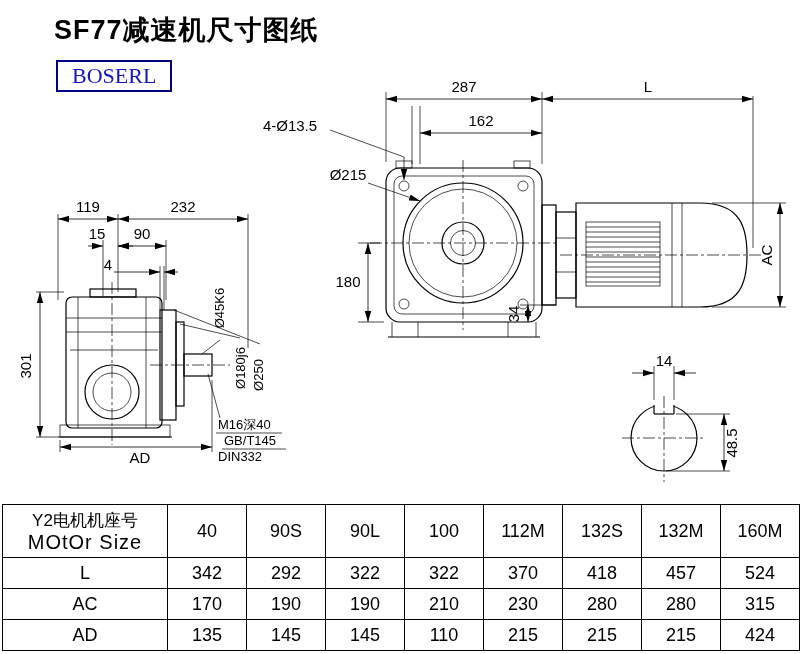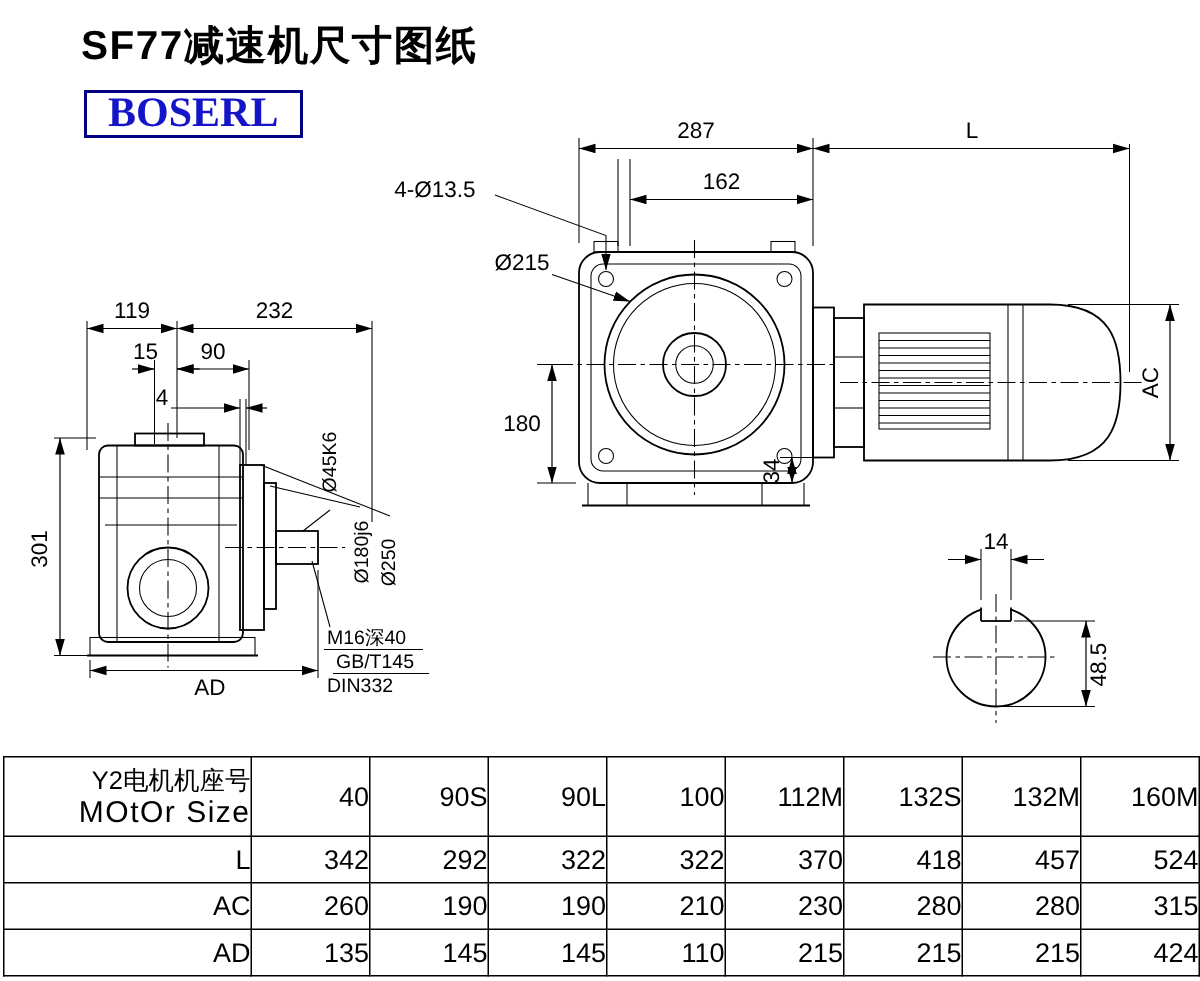--- a/index.html
+++ b/index.html
@@ -1,30 +1,30 @@
 <!DOCTYPE html>
 <html><head>
 <meta charset="utf-8">
 <style>
   html,body{margin:0;padding:0;background:#fff;}
   .page{position:relative;width:800px;height:654px;background:#fff;overflow:hidden;
         font-family:"Liberation Sans",sans-serif;color:#000;padding-left:20px;}
   .title{position:absolute;left:54px;top:12px;font-size:27px;font-weight:bold;letter-spacing:1px;}
   .logo{position:absolute;left:56px;top:60px;border:2px solid #000080;color:#1515c8;
-        font-family:"Liberation Serif",serif;font-weight:bold;font-size:28px;
+        font-family:"Liberation Serif",serif;font-weight:normal;font-size:22px;
         padding:1px 14px;line-height:26px;background:#fff;}
   svg.drawing{position:absolute;left:0;top:0;}
   .ol{fill:none;stroke:#000;stroke-width:1.2;}
   .tl{fill:none;stroke:#000;stroke-width:0.7;}
   .cl{fill:none;stroke:#000;stroke-width:0.7;stroke-dasharray:12 3 3 3;}
   .dim{fill:none;stroke:#000;stroke-width:0.8;}
   text.d{font-family:"Liberation Sans",sans-serif;font-size:15px;fill:#000;}
   text.s{font-family:"Liberation Sans",sans-serif;font-size:13px;fill:#000;}
   .dim-table{position:absolute;left:2px;top:504px;width:796px;border-collapse:collapse;table-layout:fixed;}
-  .dim-table th,.dim-table td{border:1px solid #000;text-align:right;vertical-align:middle;
+  .dim-table th,.dim-table td{border:1px solid #000;text-align:center;vertical-align:middle;
         font-weight:normal;padding:0;font-size:18px;color:#000;}
   .dim-table tr.hdr th{height:52px;}
   .dim-table tr.row th,.dim-table tr.row td{height:30px;}
   .h1{font-size:17px;line-height:22px;}
   .h2{font-size:20px;line-height:20px;letter-spacing:1px;}
 </style>
 </head>
 <body>
 
 <div class="page">
@@ -245,21 +245,21 @@
       <td>292</td>
       <td>322</td>
       <td>322</td>
       <td>370</td>
       <td>418</td>
       <td>457</td>
       <td>524</td>
     </tr>
     <tr class="row">
       <th>AC</th>
-      <td>260</td>
+      <td>170</td>
       <td>190</td>
       <td>190</td>
       <td>210</td>
       <td>230</td>
       <td>280</td>
       <td>280</td>
       <td>315</td>
     </tr>
     <tr class="row">
       <th>AD</th>

